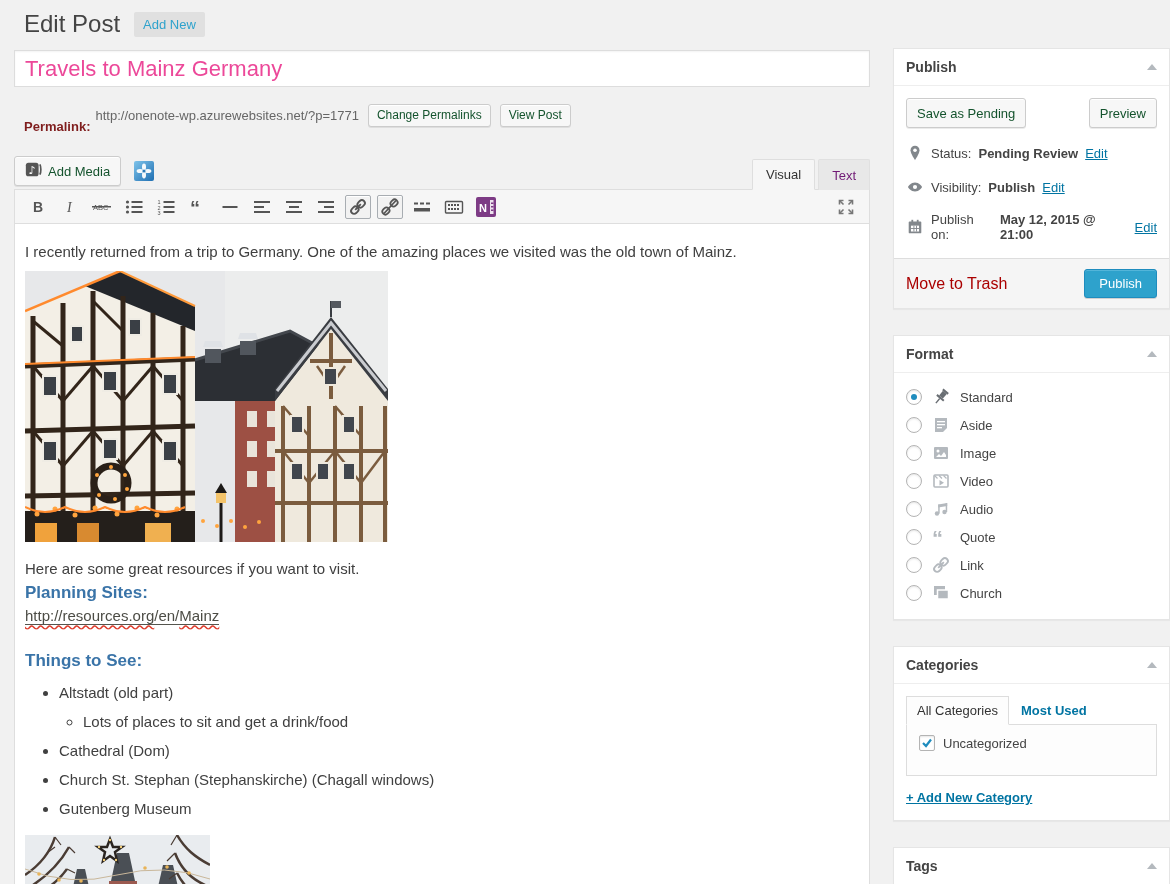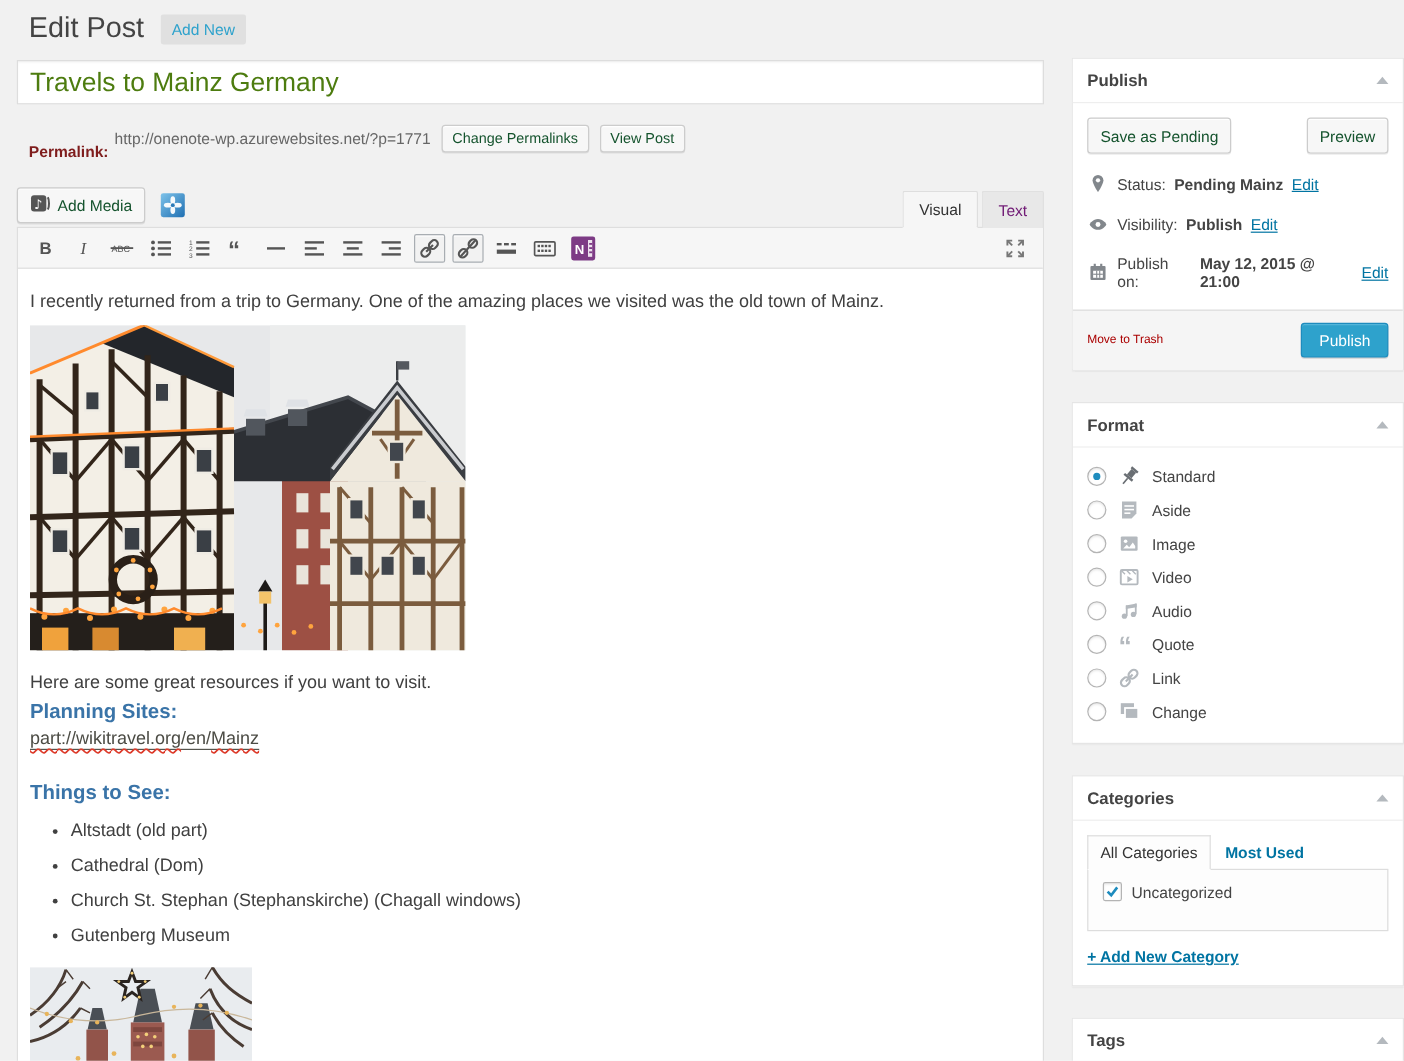--- a/index.html
+++ b/index.html
@@ -8,21 +8,21 @@
   .wrap { display:flex; padding:8px 0 0 14px; }
   .main { width:856px; }
   .sidebar { width:277px; margin-left:23px; padding-top:40px; }
 
   
   .page-header { display:flex; align-items:center; gap:14px; margin:2px 0 12px 10px; }
   .page-header h1 { font-size:24px; font-weight:400; color:#444; }
   .add-new { font-size:13px; color:#2ea2cc; background:#e0e0e0; padding:5px 9px; border-radius:2px; text-decoration:none; cursor:pointer; }
 
   
-  .title-input { width:100%; height:37px; border:1px solid #ddd; box-shadow:inset 0 1px 2px rgba(0,0,0,.05); padding:3px 10px; font-size:22px; color:#4d7c0f; font-family:"Liberation Sans",sans-serif; background:#fff; outline:none; }
+  .title-input { width:100%; height:37px; border:1px solid #ddd; box-shadow:inset 0 1px 2px rgba(0,0,0,.05); padding:3px 10px; font-size:22px; color:#ec4899; font-family:"Liberation Sans",sans-serif; background:#fff; outline:none; }
   .permalink-row { display:flex; align-items:center; gap:5px; margin:9px 0 0 10px; font-size:13px; color:#666; }
   .permalink-row strong { color:#7f1d1d;margin-top:23px; }
   .btn { background:#f7f7f7; border:1px solid #ccc; border-radius:3px; color:#14532d; cursor:pointer; font-family:"Liberation Sans",sans-serif; box-shadow:inset 0 1px 0 #fff, 0 1px 0 rgba(0,0,0,.08); }
   .btn-small { font-size:12px; padding:2px 8px; height:23px; margin-left:4px; }
 
   
   .media-row { display:flex; justify-content:space-between; align-items:flex-end; margin-top:22px; }
   .media-left { display:flex; align-items:center; gap:12px; padding-bottom:3px; }
   .addmedia { display:flex; align-items:center; gap:6px; font-size:13px; padding:5px 10px; height:30px; }
   .clipper { display:inline-block; width:22px; height:22px; cursor:pointer; }
@@ -57,21 +57,21 @@
   .postbox-header { display:flex; justify-content:space-between; align-items:center; padding:10px 12px; border-bottom:1px solid #eee; cursor:pointer; }
   .postbox-header .ttl { font-size:14px; font-weight:bold; color:#444; }
   .tri-up { width:0; height:0; border-left:5px solid transparent; border-right:5px solid transparent; border-bottom:6px solid #b4b9be; }
 
   .pub-buttons { display:flex; justify-content:space-between; padding:12px 12px 8px; }
   .btn-med { font-size:13px; padding:5px 10px; height:30px; }
   .misc-row { display:flex; align-items:center; gap:7px; padding:8px 12px; font-size:13px; color:#444; }
   .misc-row svg { flex:none; }
   .edit-link { color:#0074a2; text-decoration:underline; cursor:pointer; }
   .major-actions { margin-top:8px; background:#f5f5f5; border-top:1px solid #ddd; padding:10px 12px; display:flex; justify-content:space-between; align-items:center; }
-  .trash-link { color:#a00; font-size:10px; cursor:pointer; text-decoration:none; }
+  .trash-link { color:#a00; font-size:16px; cursor:pointer; text-decoration:none; }
   .publish-btn { background:#2ea2cc; border:1px solid #1e8cbe; color:#fff; font-size:13px; padding:6px 14px; border-radius:3px; cursor:pointer; box-shadow:inset 0 1px 0 rgba(120,200,230,.5), 0 1px 0 rgba(0,0,0,.15); font-family:"Liberation Sans",sans-serif; }
 
   .format-body { padding:10px 12px 12px; }
   .format-row { display:flex; align-items:center; gap:9px; height:28px; font-size:13px; color:#444; cursor:pointer; }
   .radio { width:16px; height:16px; border:1px solid #b4b4b4; border-radius:50%; background:#fff; box-shadow:inset 0 1px 2px rgba(0,0,0,.1); position:relative; flex:none; }
   .radio.checked::after { content:""; position:absolute; left:4px; top:4px; width:6px; height:6px; border-radius:50%; background:#1e8cbe; }
 
   .cat-body { padding:12px 12px 14px; }
   .cat-tabs { display:flex; align-items:flex-end; position:relative; z-index:2; }
   .cat-tab-active { font-size:13px; color:#333; background:#fdfdfd; border:1px solid #ddd; border-bottom:1px solid #fdfdfd; padding:6px 10px; margin-bottom:-1px; cursor:pointer; }
@@ -417,25 +417,28 @@
           <path d="M0 236 q20 10 40 0 q20 10 40 0 q20 10 40 0 q20 10 40 0" stroke="#ff8a2d" stroke-width="2" fill="none"></path>
 
           <line x1="196" y1="230" x2="196" y2="271" stroke="#1d1a18" stroke-width="3"></line>
           <polygon points="190,222 202,222 196,212" fill="#1d1a18"></polygon>
             <rect x="191" y="222" width="10" height="10" fill="#f3c36a"></rect>
         </svg>
 
         <p class="p2">Here are some great resources if you want to visit.</p>
         <p class="chead">Planning Sites:</p>
         <p class="linkline">
-          <a><span class="sp">part://wikitravel.org</span><span>/en/</span><span class="sp">Mainz</span></a>
+          <a><span class="sp">http://resources.org</span><span>/en/</span><span class="sp">Mainz</span></a>
         </p>
         <p class="chead chead2">Things to See:</p>
         <ul class="l1">
           <li><span>Altstadt (old part)</span>
+            <ul class="l2">
+                <li><span>Lots of places to sit and get a drink/food</span></li>
+              </ul>
           </li>
           <li><span>Cathedral (Dom)</span></li>
           <li><span>Church St. Stephan (Stephanskirche) (Chagall windows)</span></li>
           <li><span>Gutenberg Museum</span></li>
         </ul>
 
         <svg class="img-block" style="margin-top:14px" width="185" height="80" viewBox="0 0 185 80">
           <rect width="185" height="80" fill="#e9ecef"></rect>
 
           <polygon points="92,18 104,18 110,46 86,46" fill="#4a4f55"></polygon>
@@ -505,21 +508,21 @@
       <div class="pub-buttons">
         <button class="btn btn-med">Save as Pending</button>
         <button class="btn btn-med">Preview</button>
       </div>
       <div class="misc-row">
         <svg width="18" height="18" viewBox="0 0 20 20">
             <path d="M10 2a5 5 0 0 0-5 5c0 3.6 5 11 5 11s5-7.4 5-11a5 5 0 0 0-5-5z" fill="#82878c"></path>
             <circle cx="10" cy="7" r="2" fill="#fff"></circle>
           </svg>
         <span>Status:</span>
-        <strong>Pending Mainz</strong>
+        <strong>Pending Review</strong>
         <a class="edit-link">Edit</a>
       </div>
       <div class="misc-row">
         <svg width="18" height="18" viewBox="0 0 20 20">
             <path d="M10 5C5.5 5 2.3 9.2 2.3 10S5.5 15 10 15s7.7-4.2 7.7-5S14.5 5 10 5z" fill="#82878c"></path>
             <circle cx="10" cy="10" r="2.3" fill="#fff"></circle>
           </svg>
         <span>Visibility:</span>
         <strong>Publish</strong>
         <a class="edit-link">Edit</a>
@@ -622,21 +625,21 @@
               </g>
             </svg>
           <span>Link</span>
         </div>
         <div class="format-row">
           <span class="radio"></span>
           <svg width="20" height="20" viewBox="0 0 20 20">
               <rect x="3" y="3" width="11" height="9" fill="#b4b9be"></rect>
               <rect x="6.5" y="7" width="11" height="9" fill="#b4b9be" stroke="#fff" stroke-width="1.5"></rect>
             </svg>
-          <span>Change</span>
+          <span>Church</span>
         </div>
       </div>
     </div>
 
     <div class="postbox">
       <div class="postbox-header">
         <span class="ttl">Categories</span>
         <span class="tri-up"></span>
       </div>
       <div class="cat-body">

